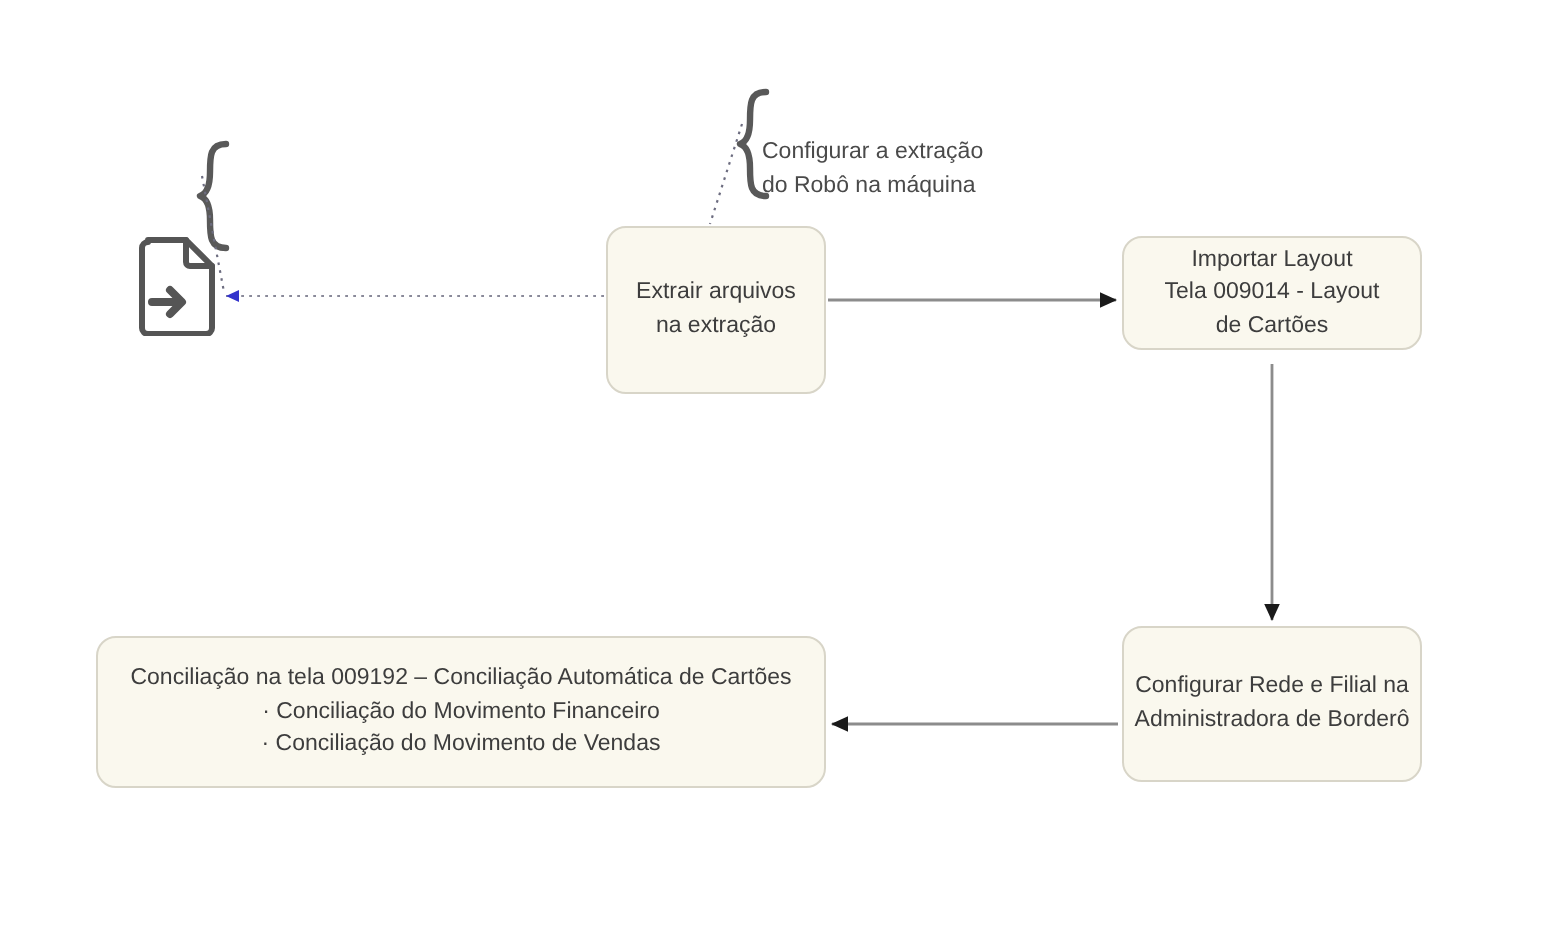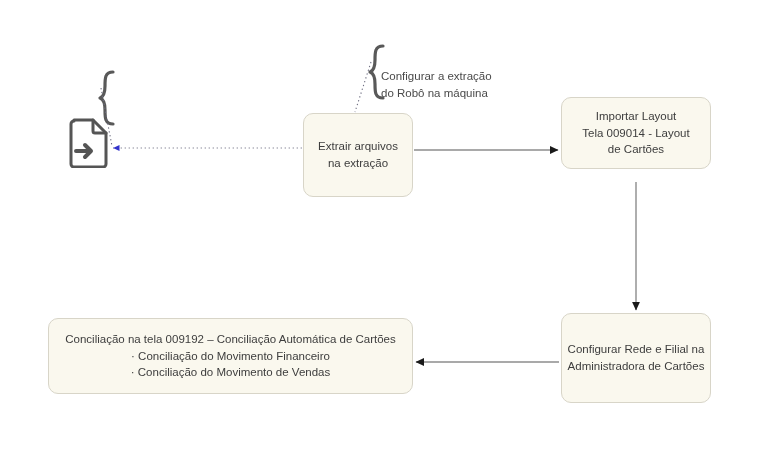--- a/index.html
+++ b/index.html
@@ -38,24 +38,24 @@
     font-size: 11.5px;
     line-height: 1.45;
     padding: 6px 10px;
   }
   .node-box .line { display: block; white-space: nowrap; }
 
   #box-extrair {
     left: 303px; top: 113px; width: 110px; height: 84px;
   }
   #box-importar {
-    left: 561px; top: 97px; width: 150px; height: 72px;
+    left: 561px; top: 118px; width: 150px; height: 57px;
   }
   #box-configurar {
-    left: 561px; top: 313px; width: 150px; height: 90px;
+    left: 561px; top: 313px; width: 150px; height: 78px;
   }
   #box-conciliacao {
     left: 48px; top: 318px; width: 365px; height: 76px;
   }
 
   .annot {
     position: absolute;
     color: #4a4a4a;
     font-size: 11.5px;
     line-height: 1.5;
@@ -156,21 +156,21 @@
     <div>
       <span class="line">Importar Layout</span>
       <span class="line">Tela 009014 - Layout</span>
       <span class="line">de Cartões</span>
     </div>
   </div>
 
   <div class="node-box" id="box-configurar">
     <div>
       <span class="line">Configurar Rede e Filial na</span>
-      <span class="line">Administradora de Cartões</span>
+      <span class="line">Administradora de Borderô</span>
     </div>
   </div>
 
   <div class="node-box" id="box-conciliacao">
     <div>
       <span class="line">Conciliação na tela 009192 – Conciliação Automática de Cartões</span>
       <span class="line">· Conciliação do Movimento Financeiro</span>
       <span class="line">· Conciliação do Movimento de Vendas</span>
     </div>
   </div>

